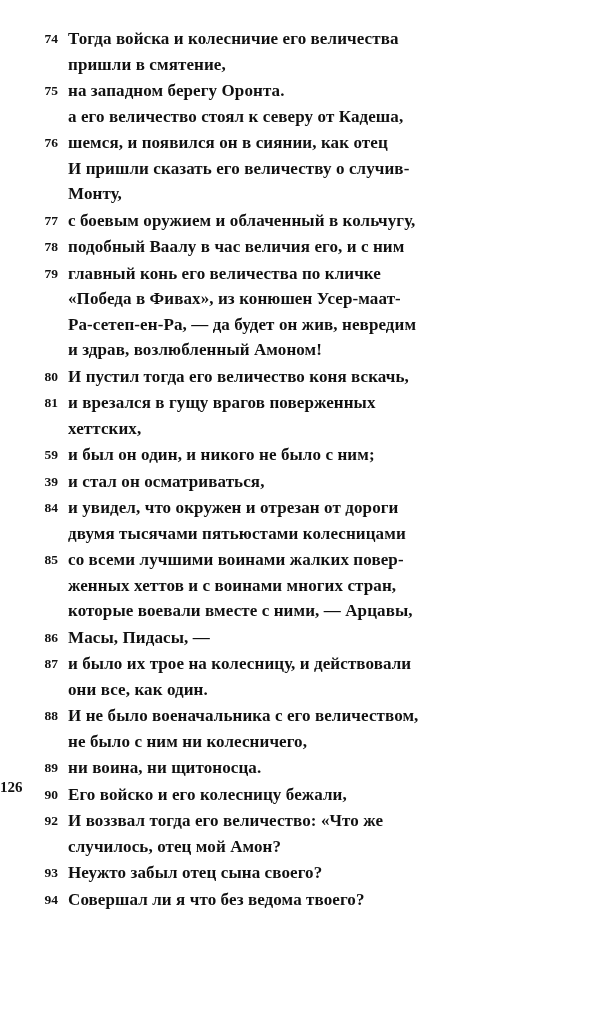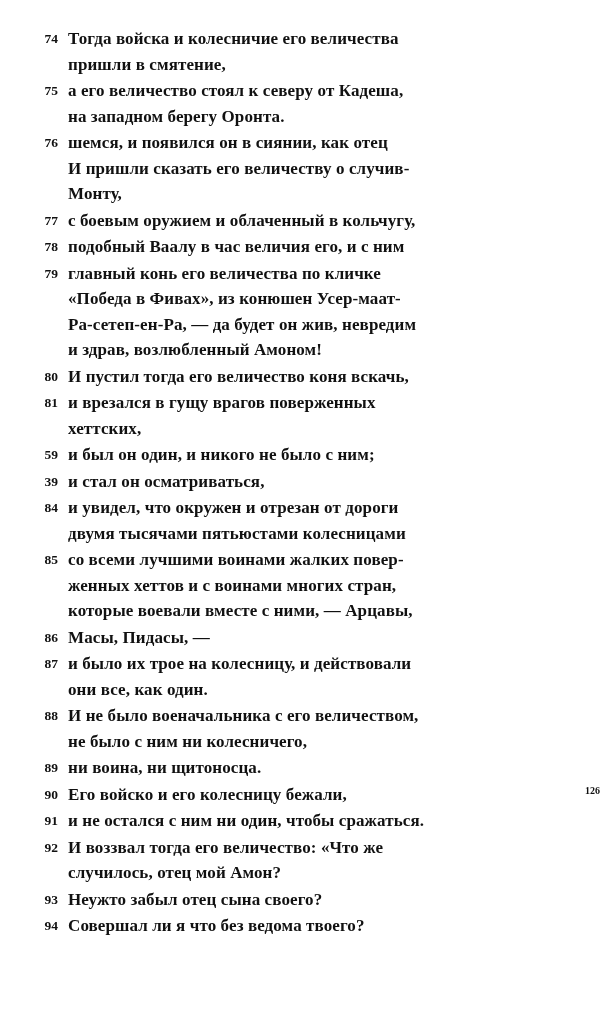--- a/index.html
+++ b/index.html
@@ -50,44 +50,44 @@
     line-height: 25.5px;
     font-weight: bold;
     letter-spacing: 0.1px;
     white-space: nowrap;
   }
   .pagenum {
     position: absolute;
     left: 0;
     right: 0;
     bottom: 20px;
-    text-align: right;
-    font-size: 10px;
+    text-align: left;
+    font-size: 15px;
     font-weight: bold;
     font-family: "Liberation Serif", serif;
     color: #111;
   }
 </style>
 </head>
 <body>
 
 <div class="page">
   <div class="verses" id="verse-list">
       <div class="verse">
         <div class="verse-num">74</div>
         <div class="verse-lines">
           <div class="line">Тогда  войска  и  колесничие  его  величества</div>
           <div class="line">пришли  в  смятение,</div>
         </div>
       </div>
       <div class="verse">
         <div class="verse-num">75</div>
         <div class="verse-lines">
+          <div class="line">на  западном  берегу  Оронта.</div>
           <div class="line">а  его  величество  стоял  к  северу  от  Кадеша,</div>
-          <div class="line">на  западном  берегу  Оронта.</div>
         </div>
       </div>
       <div class="verse">
         <div class="verse-num">76</div>
         <div class="verse-lines">
           <div class="line">шемся,  и  появился  он  в  сиянии,  как  отец</div>
           <div class="line">И  пришли  сказать  его  величеству  о  случив-</div>
           <div class="line">Монту,</div>
         </div>
       </div>
@@ -175,26 +175,20 @@
       <div class="verse">
         <div class="verse-num">89</div>
         <div class="verse-lines">
           <div class="line">ни  воина,  ни  щитоносца.</div>
         </div>
       </div>
       <div class="verse">
         <div class="verse-num">90</div>
         <div class="verse-lines">
           <div class="line">Его  войско  и  его  колесницу  бежали,</div>
-        </div>
-      </div>
-      <div class="verse">
-        <div class="verse-num">91</div>
-        <div class="verse-lines">
-          <div class="line">и  не  остался  с  ним  ни  один,  чтобы  сражаться.</div>
         </div>
       </div>
       <div class="verse">
         <div class="verse-num">92</div>
         <div class="verse-lines">
           <div class="line">И  воззвал  тогда  его  величество:  «Что  же</div>
           <div class="line">случилось,  отец  мой  Амон?</div>
         </div>
       </div>
       <div class="verse">

